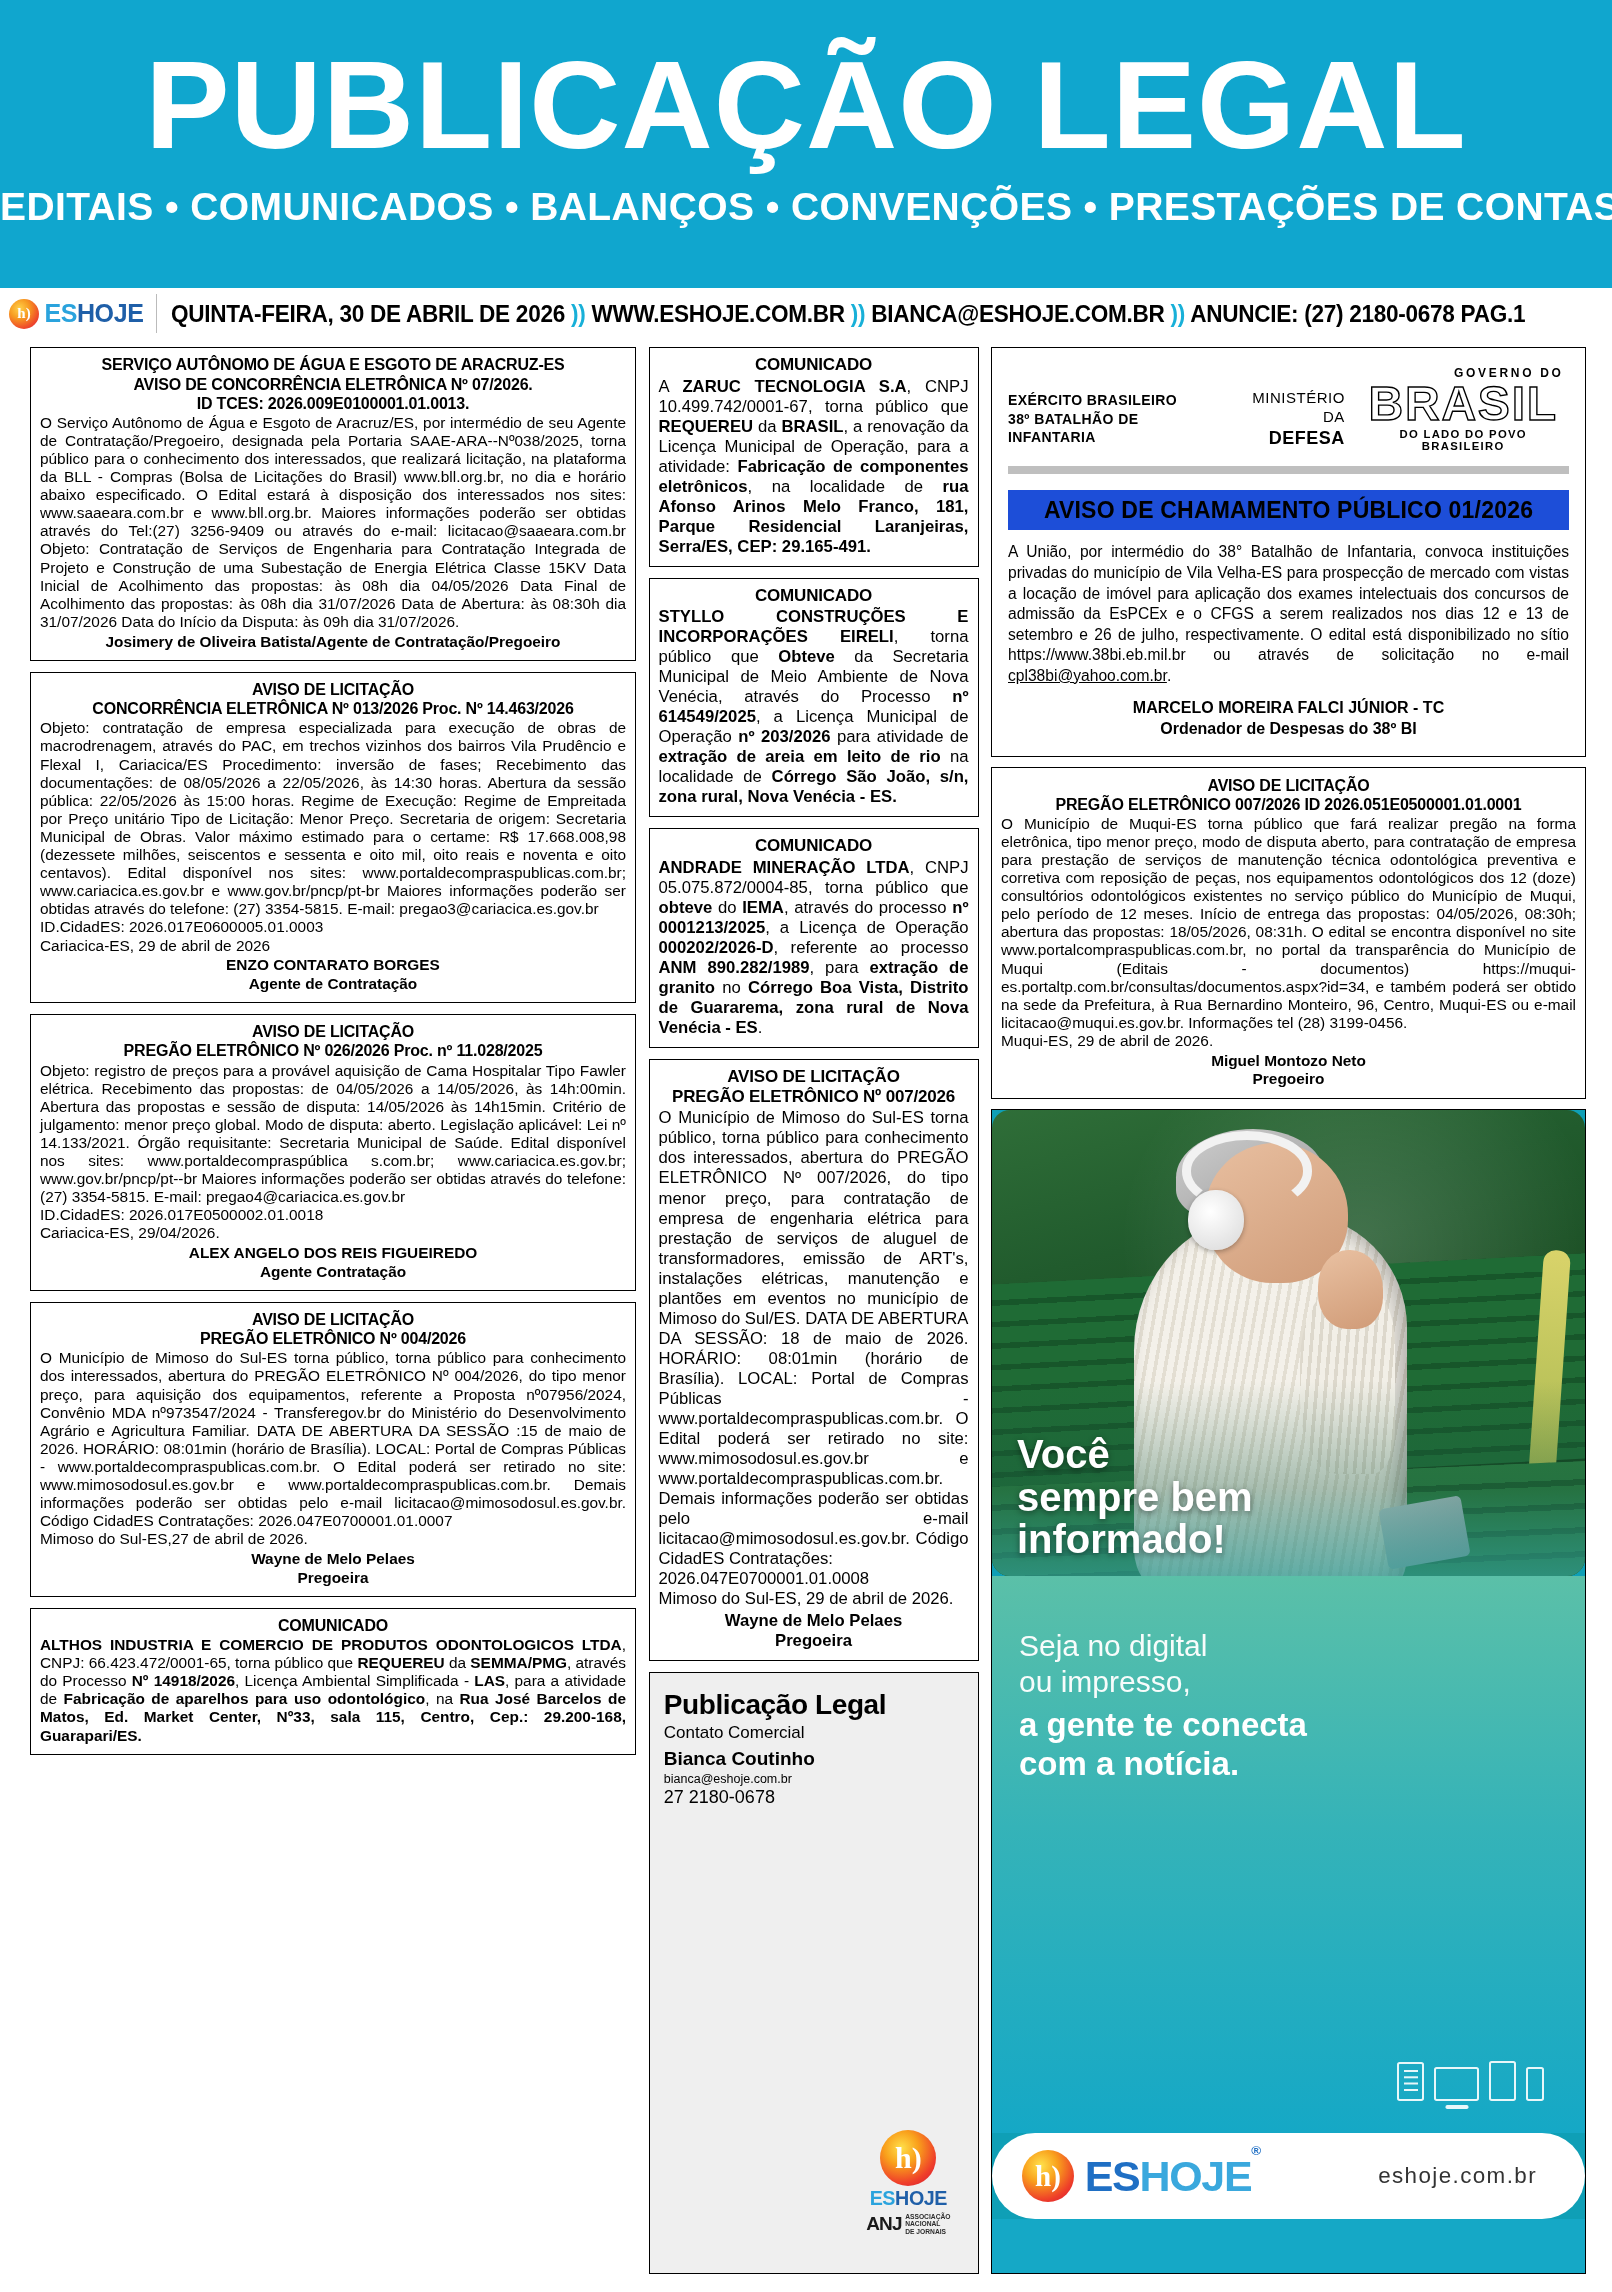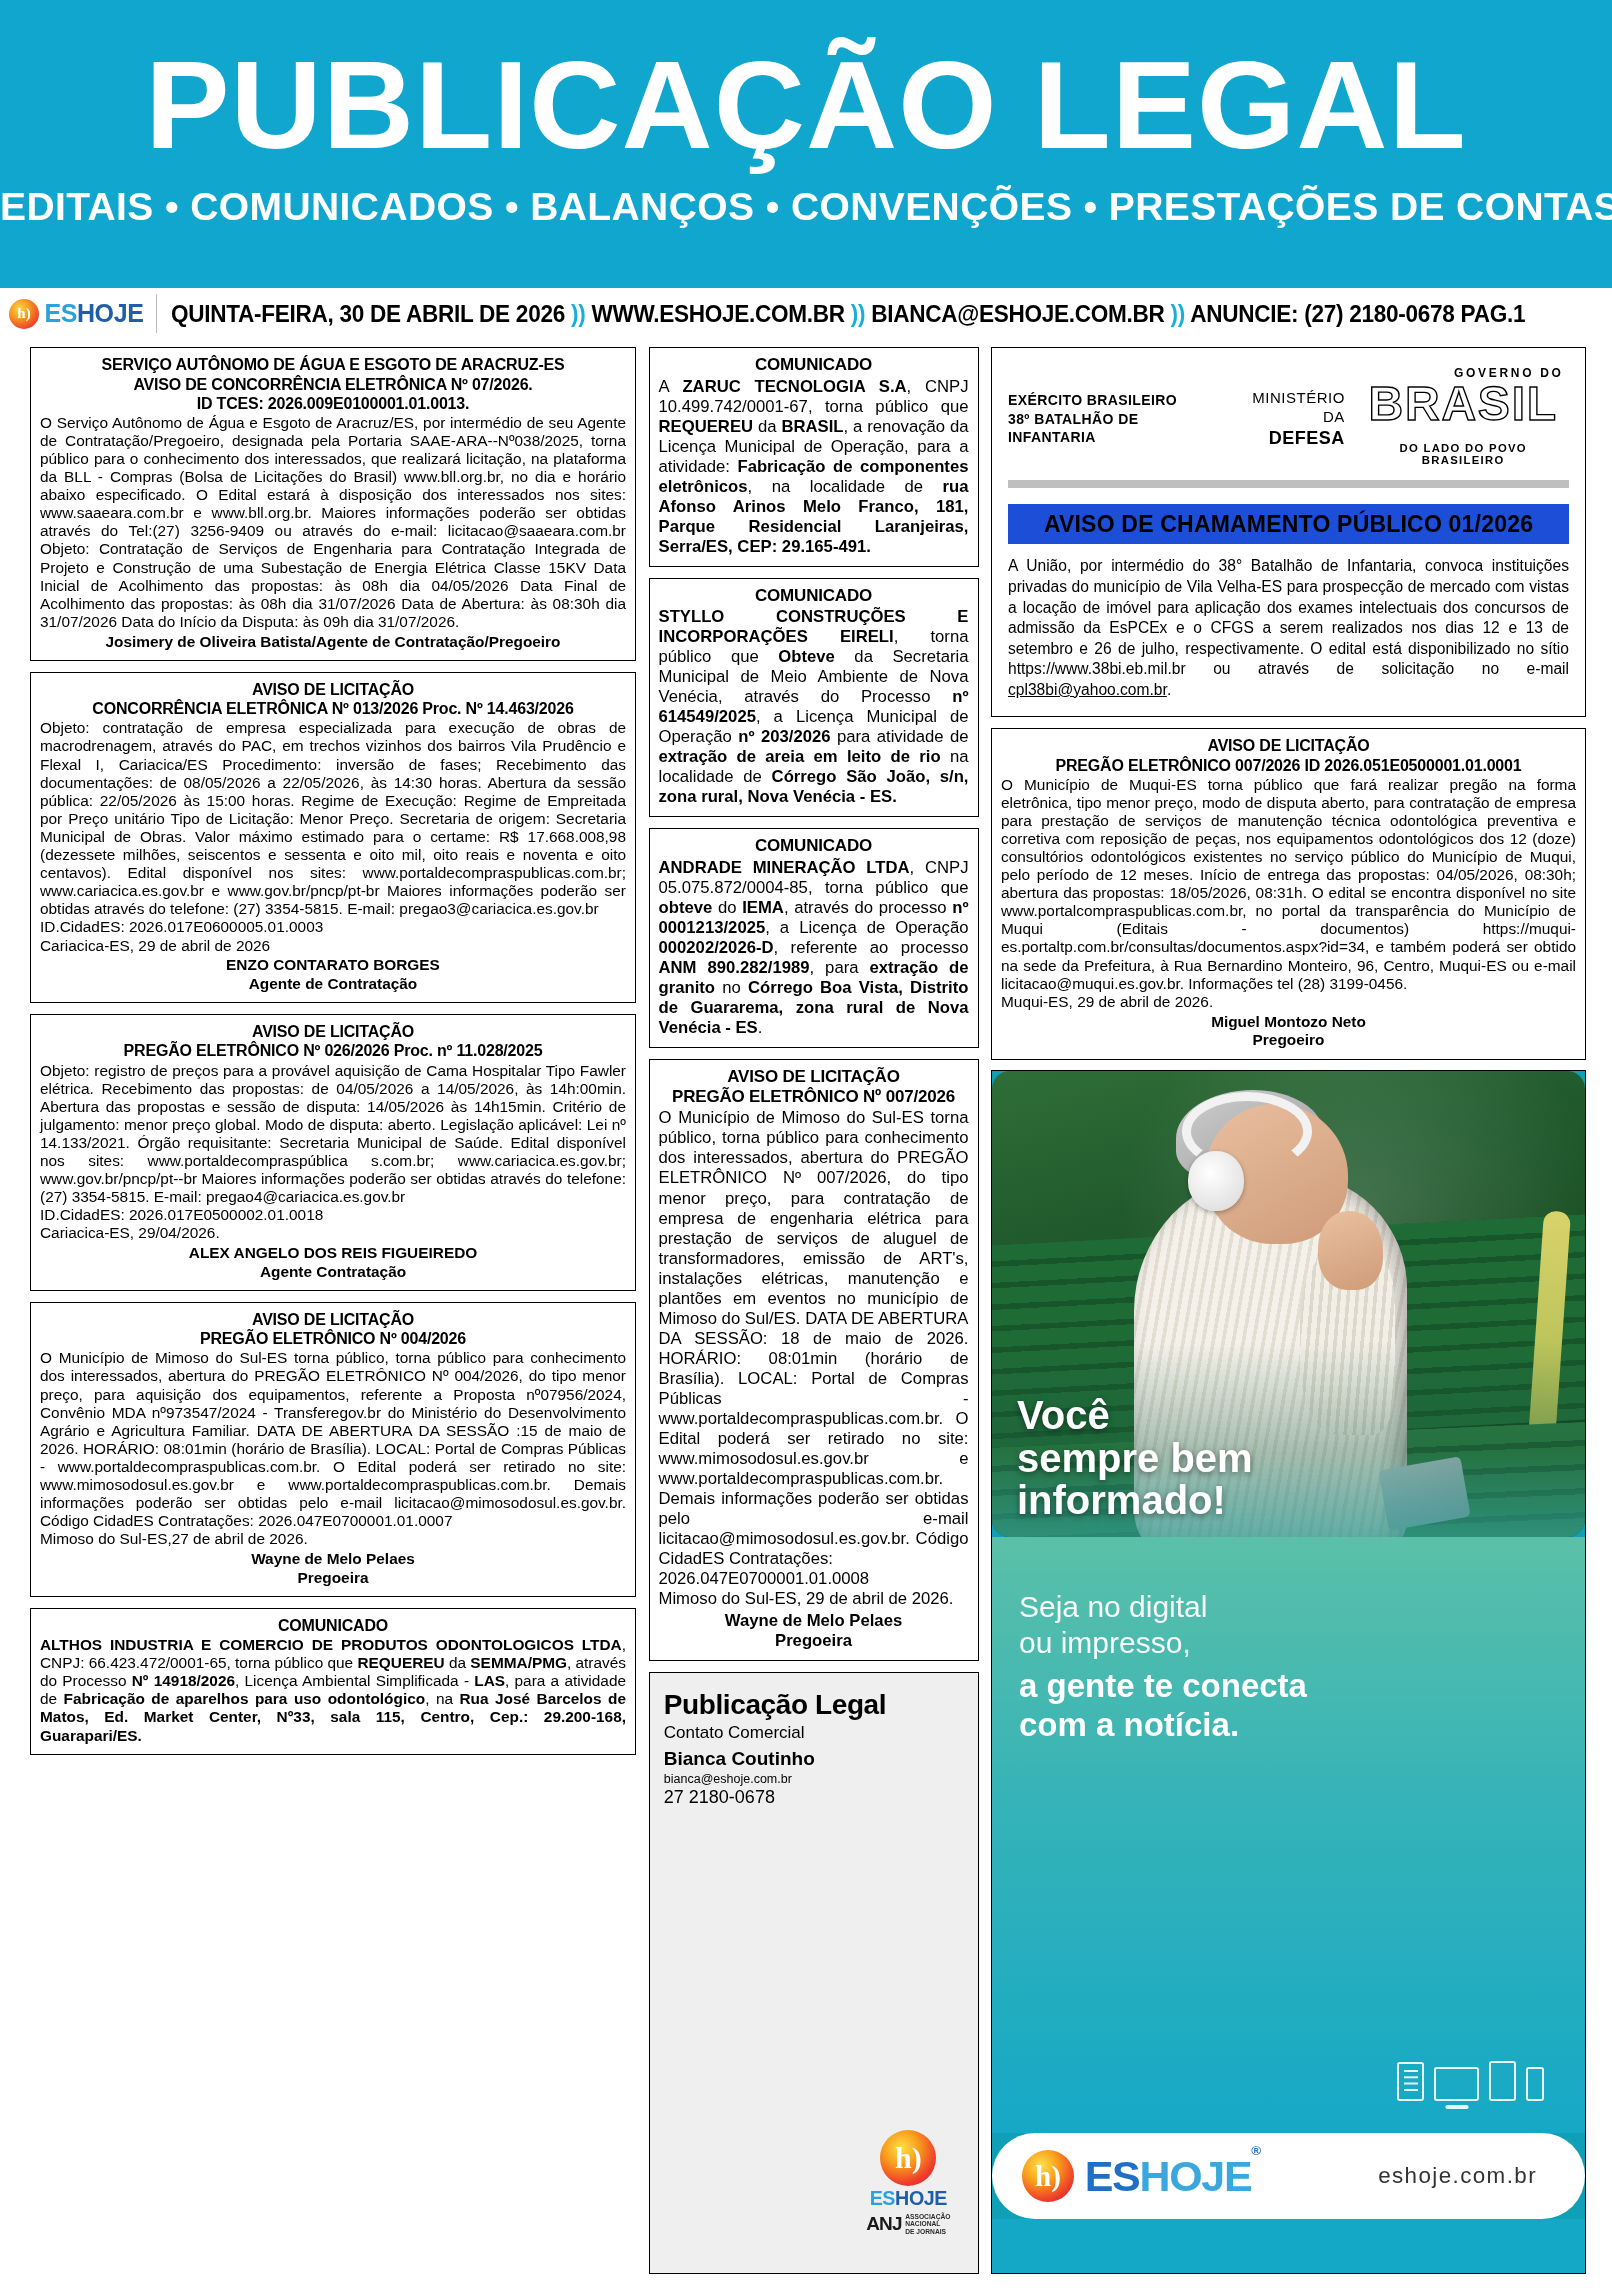--- a/index.html
+++ b/index.html
@@ -155,21 +155,21 @@
   }
   .brasil-word {
     font-family: "Liberation Sans", sans-serif;
     font-size: 48px;
     font-weight: 800;
     letter-spacing: 1.8px;
     color: transparent;
     -webkit-text-stroke: 1.4px #000;
     line-height: 0.92;
   }
-  .brasil-tag { font-size: 11.3px; font-weight: 700; letter-spacing: 1.3px; margin-top: 16px; }
+  .brasil-tag { font-size: 11.3px; font-weight: 700; letter-spacing: 1.3px; margin-top: 2px; }
   .gov-rule { height: 8px; background: #bfbfbf; margin: 14.3px 0 16px 0; }
   .gov-title {
     text-align: center;
     font-size: 23px;
     font-weight: 700;
     background: #1d4ed8;
     padding: 6.3px 3.6px;
     letter-spacing: 0.2px;
   }
   .gov-body {
@@ -491,20 +491,21 @@
           <div class="brasil-logo">
             <div class="gov-do">GOVERNO DO</div>
             <div class="brasil-word">BRASIL</div>
             <div class="brasil-tag">DO LADO DO POVO BRASILEIRO</div>
           </div>
         </div>
       </div>
       <div class="gov-rule"></div>
       <div class="gov-title">AVISO DE CHAMAMENTO PÚBLICO 01/2026</div>
       <div class="gov-body"><span>A União, por intermédio do 38° Batalhão de Infantaria, convoca instituições privadas do município de Vila Velha-ES para prospecção de mercado com vistas a locação de imóvel para aplicação dos exames intelectuais dos concursos de admissão da EsPCEx e o CFGS a serem realizados nos dias 12 e 13 de setembro e 26 de julho, respectivamente. O edital está disponibilizado no sítio https://www.38bi.eb.mil.br ou através de solicitação no e-mail </span><u>cpl38bi@yahoo.com.br</u><span>.</span></div>
+      <div class="gov-sign">MARCELO MOREIRA FALCI JÚNIOR - TC<br>Ordenador de Despesas do 38º BI</div>
     </div>
 
     <div class="notice">
       <div class="n-head">AVISO DE LICITAÇÃO<br>PREGÃO ELETRÔNICO 007/2026 ID 2026.051E0500001.01.0001</div>
       <div class="n-body">O Município de Muqui-ES torna público que fará realizar pregão na forma eletrônica, tipo menor preço, modo de disputa aberto, para contratação de empresa para prestação de serviços de manutenção técnica odontológica preventiva e corretiva com reposição de peças, nos equipamentos odontológicos dos 12 (doze) consultórios odontológicos existentes no serviço público do Município de Muqui, pelo período de 12 meses. Início de entrega das propostas: 04/05/2026, 08:30h; abertura das propostas: 18/05/2026, 08:31h. O edital se encontra disponível no site www.portalcompraspublicas.com.br, no portal da transparência do Município de Muqui (Editais - documentos) https://muqui-es.portaltp.com.br/consultas/documentos.aspx?id=34, e também poderá ser obtido na sede da Prefeitura, à Rua Bernardino Monteiro, 96, Centro, Muqui-ES ou e-mail licitacao@muqui.es.gov.br. Informações tel (28) 3199-0456.</div>
       <div style="text-align:left">Muqui-ES, 29 de abril de 2026.</div>
       <div class="n-sign">Miguel Montozo Neto<br>Pregoeiro</div>
     </div>
 
     <div class="ad">

